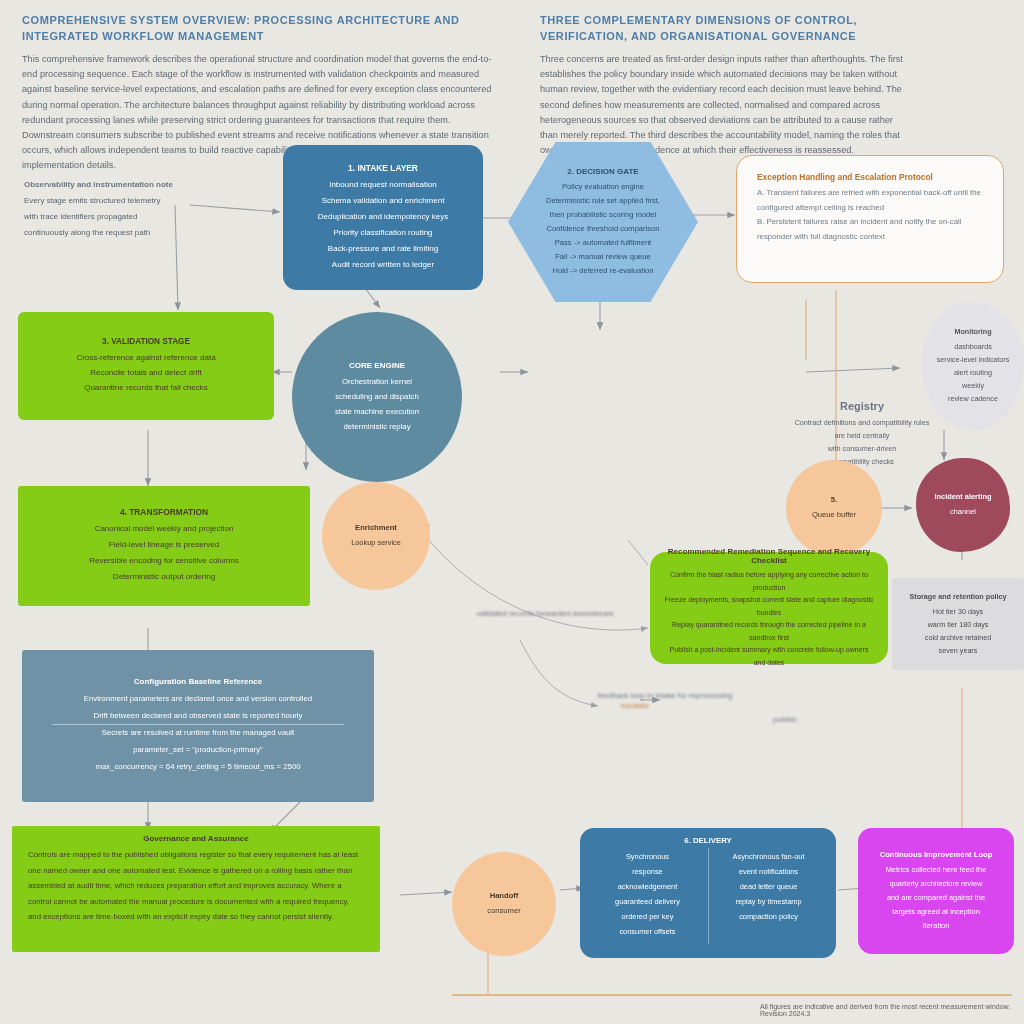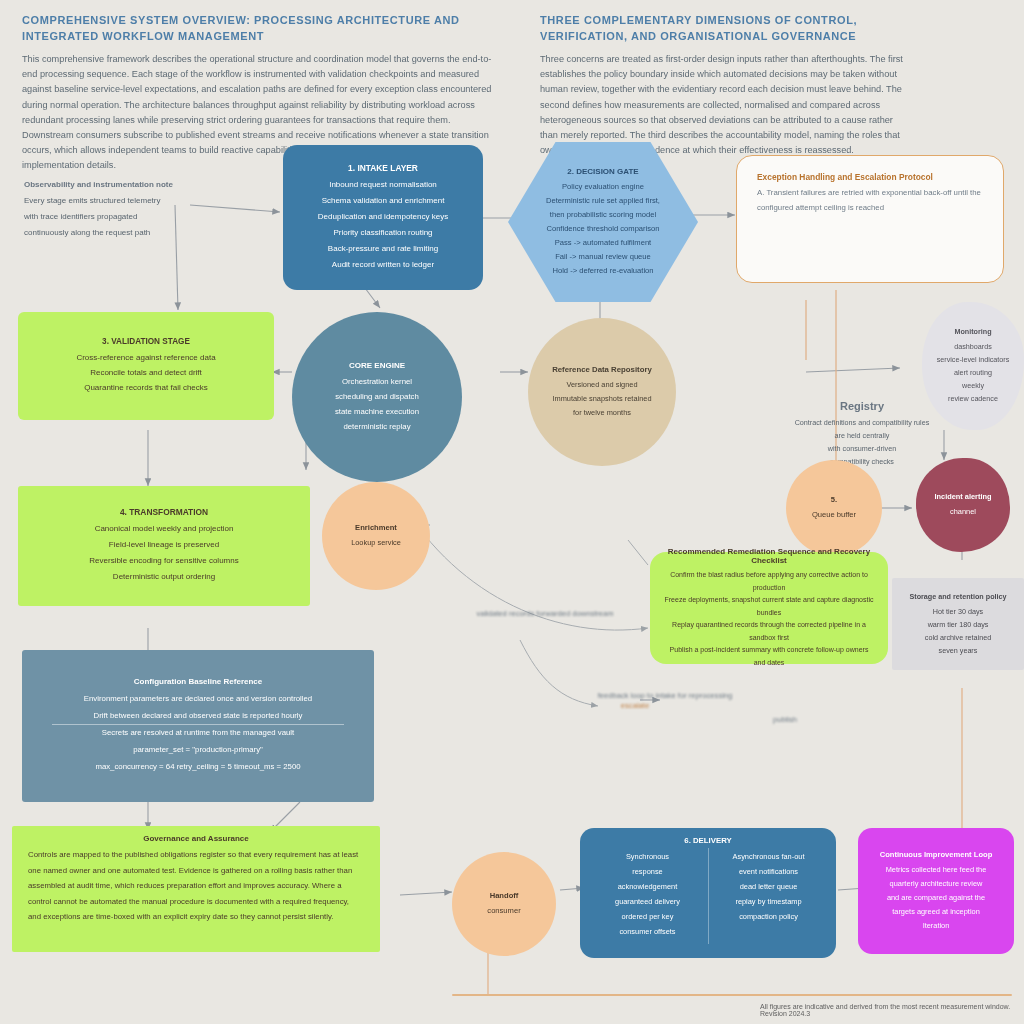--- a/index.html
+++ b/index.html
@@ -30,21 +30,21 @@
   }
 
   
   .rr{border-radius:14px;}
   .circle{border-radius:50%;}
 
   .blue-solid{background:#3d7ba6;color:#ffffff;}
   .blue-light{background:#8fbde2;color:#2b4f72;}
   .teal-circle{background:#5f8ba1;color:#ffffff;}
   .tan-circle{background:#dccbaa;color:#4a4134;}
-  .orange-fill{background:#bef264;color:#4a3a2a;}
+  .orange-fill{background:#84cc16;color:#4a3a2a;}
   .orange-fill2{background:#f5c79a;color:#4a3a2a;}
   .orange-outline{background:#fbfaf8;border:1.4px solid #e0a86a;color:#b8732e;}
   .grey-box{background:#dcdbde;color:#4c4c52;}
   .grey-soft{background:#e3e2e7;color:#55555c;}
   .slate{background:#6f92a6;color:#ffffff;}
   .slate2{background:#d946ef;color:#ffffff;}
   .maroon{background:#9e4a5c;color:#ffffff;}
 
   .ttl{font-weight:bold;display:block;margin-bottom:4px;}
   .txt{display:block;}
@@ -167,20 +167,21 @@
         <div>Pass -&gt; automated fulfilment</div>
         <div>Fail -&gt; manual review queue</div>
         <div>Hold -&gt; deferred re-evaluation</div>
       </span>
   </div>
 
   <div class="node rr orange-outline" style="left:736px;top:155px;width:268px;height:128px;padding:16px 20px;border-radius:16px;">
     <span class="ttl blur" style="font-size:8.4px;">Exception Handling and Escalation Protocol</span>
     <span class="txt blur" style="font-size:7.8px;line-height:14.5px;color:#6f7c88;">
         <div>A. Transient failures are retried with exponential back-off until the configured attempt ceiling is reached</div>
+        <div>B. Persistent failures raise an incident and notify the on-call responder with full diagnostic context</div>
       </span>
   </div>
 
   <div class="node" style="left:24px;top:180px;width:250px;">
     <span class="ttl blur" style="font-size:8px;color:#6a7682;">Observability and instrumentation note</span>
     <span class="txt blur" style="font-size:8px;line-height:16px;color:#58646e;">
         <div>Every stage emits structured telemetry</div>
         <div>with trace identifiers propagated</div>
         <div>continuously along the request path</div>
       </span>
@@ -198,28 +199,20 @@
   <div class="node circle teal-circle ctr" style="left:292px;top:312px;width:170px;height:170px;padding:18px;">
     <span class="ttl blur" style="font-size:8px;">CORE ENGINE</span>
     <span class="txt blur" style="font-size:7.8px;line-height:15px;">
         <div>Orchestration kernel</div>
         <div>scheduling and dispatch</div>
         <div>state machine execution</div>
         <div>deterministic replay</div>
       </span>
   </div>
 
-  <div class="node circle tan-circle ctr" style="left:528px;top:318px;width:148px;height:148px;padding:16px;">
-    <span class="ttl blur" style="font-size:7.8px;">Reference Data Repository</span>
-    <span class="txt blur" style="font-size:7.4px;line-height:14px;">
-        <div>Versioned and signed</div>
-        <div>Immutable snapshots retained</div>
-        <div>for twelve months</div>
-      </span>
-  </div>
 
   <div class="node orange-fill ctr" style="left:18px;top:486px;width:292px;height:120px;padding:10px 16px;border-radius:3px;">
     <span class="ttl blur" style="font-size:8.4px;">4. TRANSFORMATION</span>
     <span class="txt blur" style="font-size:8px;line-height:16px;">
         <div>Canonical model weekly and projection</div>
         <div>Field-level lineage is preserved</div>
         <div>Reversible encoding for sensitive columns</div>
         <div>Deterministic output ordering</div>
       </span>
   </div>

